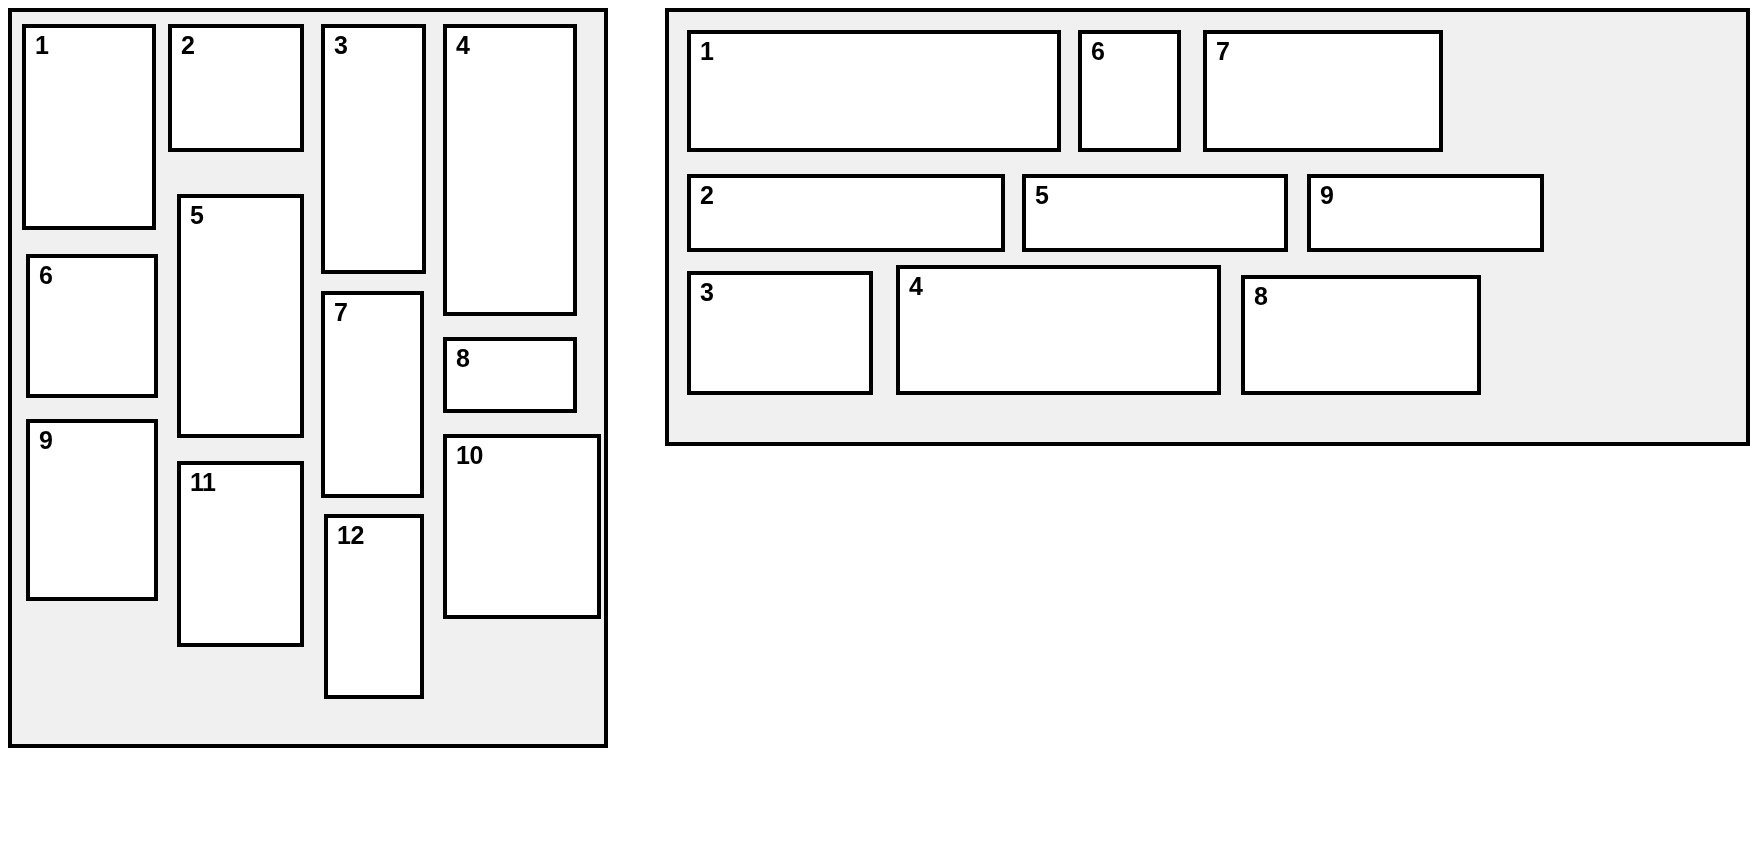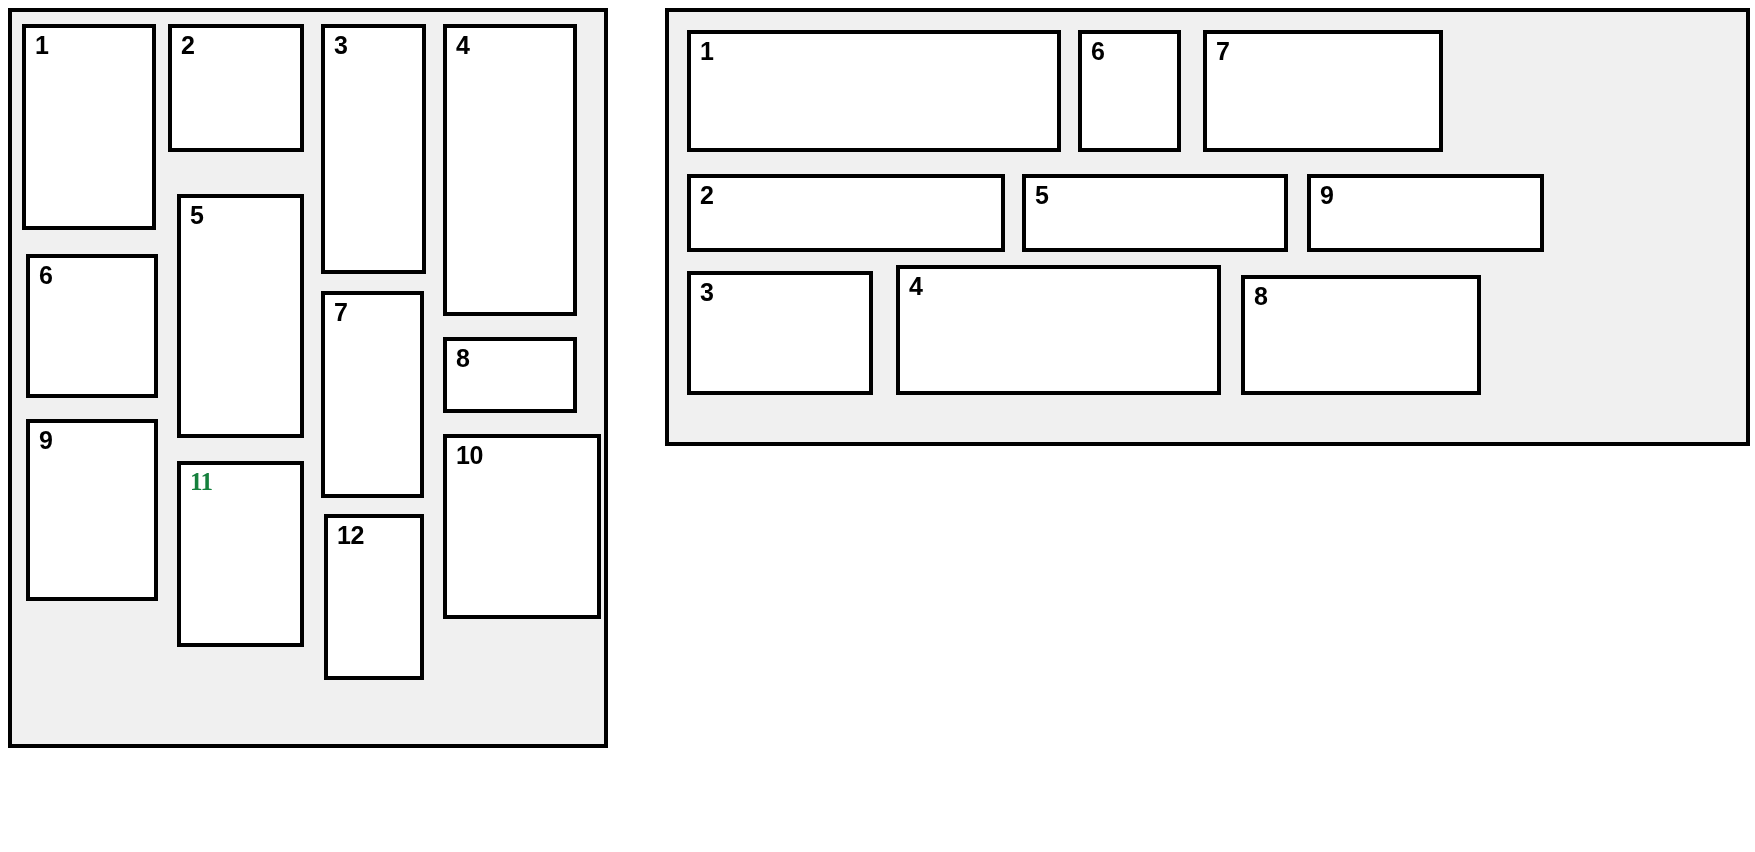--- a/index.html
+++ b/index.html
@@ -72,23 +72,23 @@
       <div class="region" style="left: 431px; top: 325px; width: 134px; height: 76px; background: rgb(255, 255, 255); border-color: rgb(0, 0, 0); border-width: 4px;">
         <span class="region-label" style="color: rgb(0, 0, 0);">8</span>
       </div>
       <div class="region" style="left: 14px; top: 407px; width: 132px; height: 182px; background: rgb(255, 255, 255); border-color: rgb(0, 0, 0); border-width: 4px;">
         <span class="region-label" style="color: rgb(0, 0, 0);">9</span>
       </div>
       <div class="region" style="left: 431px; top: 422px; width: 158px; height: 185px; background: rgb(255, 255, 255); border-color: rgb(0, 0, 0); border-width: 4px;">
         <span class="region-label" style="color: rgb(0, 0, 0);">10</span>
       </div>
       <div class="region" style="left: 165px; top: 449px; width: 127px; height: 186px; background: rgb(255, 255, 255); border-color: rgb(0, 0, 0); border-width: 4px;">
-        <span class="region-label" style="color: #15803d; font-family: Liberation Serif, serif;">11</span>
+        <span class="region-label" style="color: #000000;">11</span>
       </div>
-      <div class="region" style="left: 312px; top: 502px; width: 100px; height: 166px; background: rgb(255, 255, 255); border-color: rgb(0, 0, 0); border-width: 4px;">
+      <div class="region" style="left: 312px; top: 502px; width: 100px; height: 185px; background: rgb(255, 255, 255); border-color: rgb(0, 0, 0); border-width: 4px;">
         <span class="region-label" style="color: rgb(0, 0, 0);">12</span>
       </div>
     </div>
     <div class="panel" style="left: 665px; top: 8px; width: 1085px; height: 438px; background: rgb(240, 240, 240); border-color: rgb(0, 0, 0); border-width: 4px;">
       <div class="region" style="left: 18px; top: 18px; width: 374px; height: 122px; background: rgb(255, 255, 255); border-color: rgb(0, 0, 0); border-width: 4px;">
         <span class="region-label" style="color: rgb(0, 0, 0);">1</span>
       </div>
       <div class="region" style="left: 409px; top: 18px; width: 103px; height: 122px; background: rgb(255, 255, 255); border-color: rgb(0, 0, 0); border-width: 4px;">
         <span class="region-label" style="color: rgb(0, 0, 0);">6</span>
       </div>

